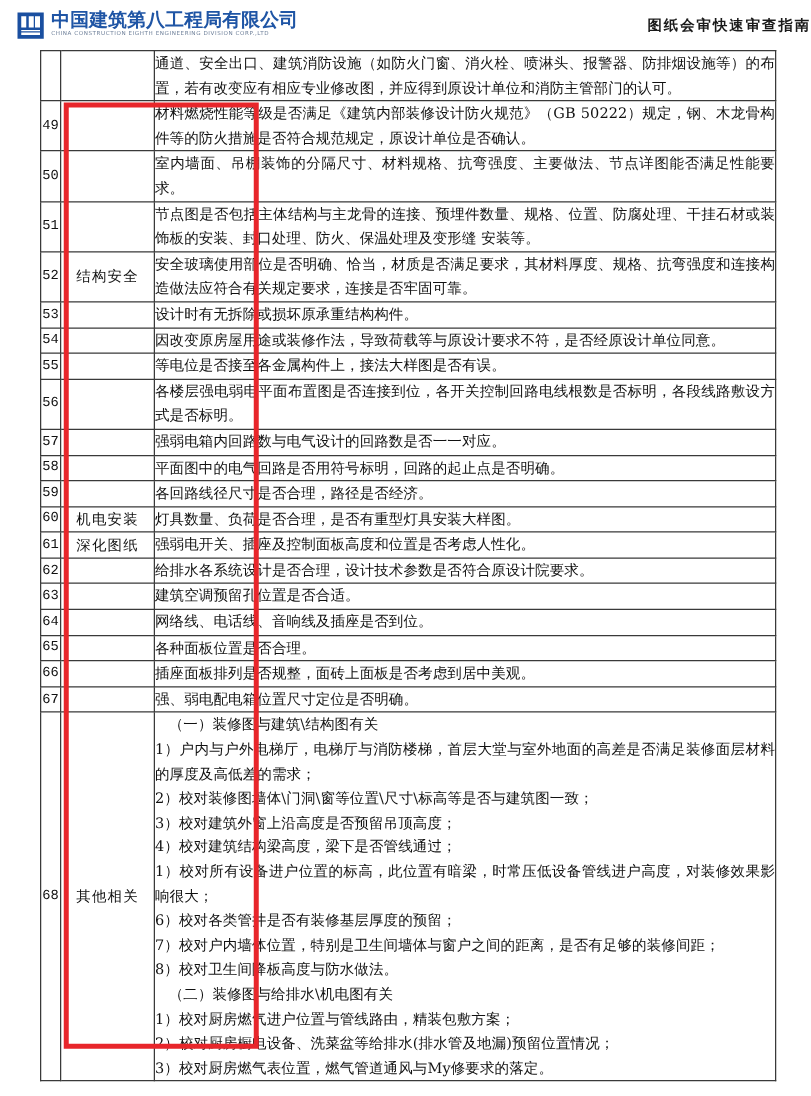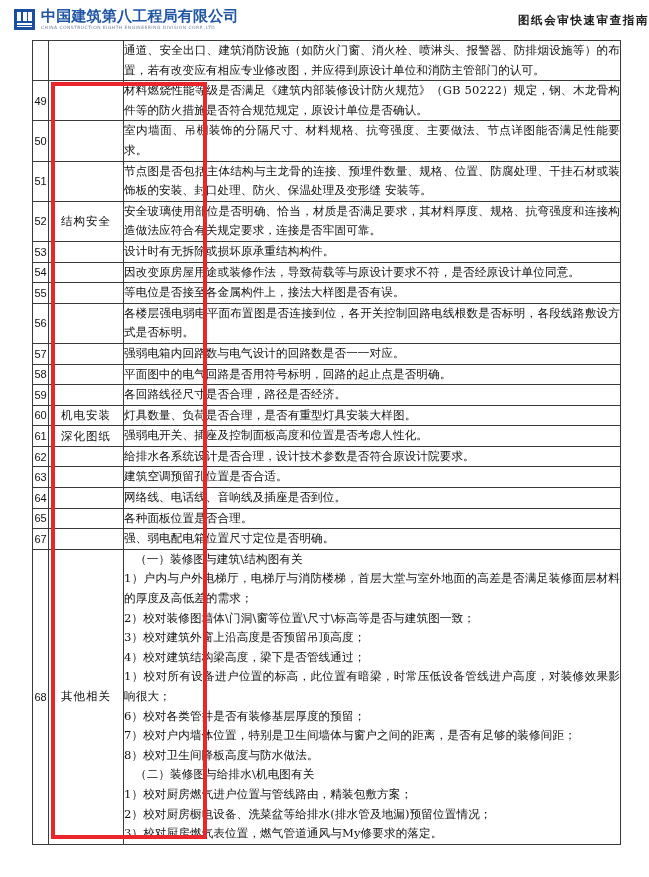--- a/index.html
+++ b/index.html
@@ -19,21 +19,21 @@
   
   .page-header {
     position: absolute;
     left: 0; top: 0;
     width: 649px; height: 40px;
     display: flex;
     align-items: center;
   }
   .brand {
     display: flex;
-    align-items: flex-start;
+    align-items: center;
     margin-left: 14px;
   }
   .brand-mark {
     width: 21px; height: 21px;
     background: #1a4fa0;
     margin-right: 6px;
     position: relative;
     flex: 0 0 auto;
   }
   .brand-mark .gm {
@@ -96,21 +96,21 @@
     vertical-align: middle;
     padding: 0;
   }
   col.c-no    { width: 16px; }
   col.c-cat   { width: 75px; }
   col.c-item  { width: 497px; }
 
   td.no {
     text-align: center;
     font-size: 11px;
-    font-family: Liberation Sans, sans-serif;
+    font-family: Liberation Mono, monospace;
     color: #111;
     padding: 1px 0;
   }
   td.cat {
     text-align: center;
     font-size: 11.5px;
     line-height: 17px;
     color: #111;
     letter-spacing: 1px;
   }
@@ -286,20 +286,25 @@
           <td class="cat"></td>
           <td class="item">网络线、电话线、音响线及插座是否到位。</td>
         </tr>
 
         <tr>
           <td class="no">65</td>
           <td class="cat"></td>
           <td class="item">各种面板位置是否合理。</td>
         </tr>
 
+        <tr>
+          <td class="no">66</td>
+          <td class="cat"></td>
+          <td class="item">插座面板排列是否规整，面砖上面板是否考虑到居中美观。</td>
+        </tr>
 
         <tr>
           <td class="no">67</td>
           <td class="cat"></td>
           <td class="item">强、弱电配电箱位置尺寸定位是否明确。</td>
         </tr>
 
         <tr>
           <td class="no">68</td>
           <td class="cat">其他相关</td>

